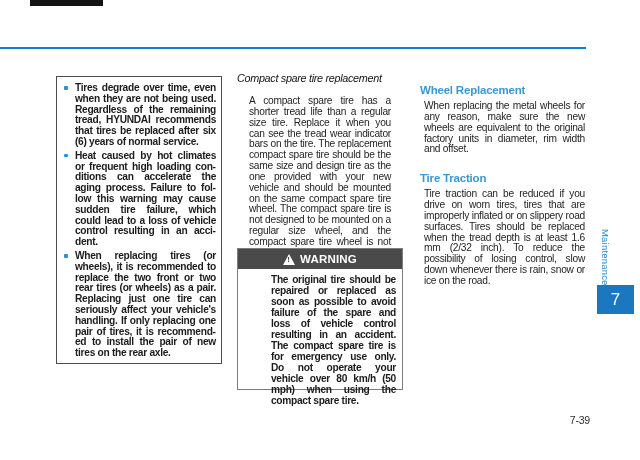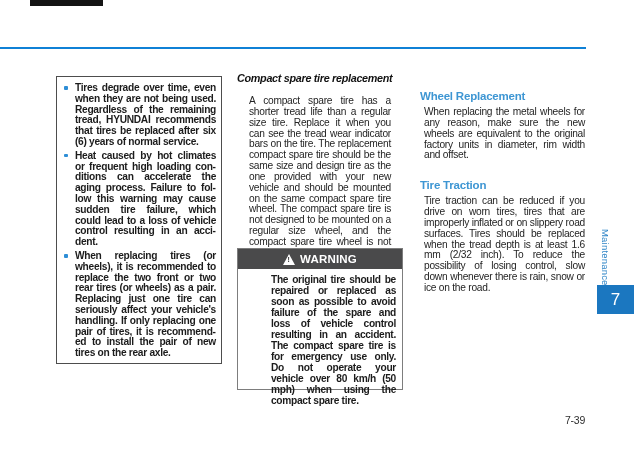--- a/index.html
+++ b/index.html
@@ -33,21 +33,21 @@
   }
   .bullet-dot{
     position:absolute;left:2px;top:3.2px;
     width:3.5px;height:3.5px;border-radius:1px;
     background:#2e8ed6;
   }
 
   
   .mid-col{position:absolute;left:237px;top:72px;width:166px;}
   .mid-heading{
-    font-size:10.8px;font-weight:bold;font-style:italic;
+    font-size:10.8px;font-weight:normal;font-style:italic;
     letter-spacing:-0.3px;color:#121212;margin:0 0 4px 0;
   }
   .mid-body{
     font-size:10.2px;line-height:10.85px;letter-spacing:-0.25px;
     text-align:justify;color:#242424;margin:12px;
   }
 
   
   .warning-box{
     position:absolute;left:237px;top:248px;width:166px;height:142px;
@@ -70,21 +70,21 @@
   .warning-body{
     padding:5px 6px 0 6px;
     font-size:10.2px;line-height:11px;letter-spacing:-0.3px;
     font-weight:bold;text-align:justify;color:#1c1c1c;margin-left:27px;
   }
 
   
   .right-col{position:absolute;left:420px;top:72px;width:165px;}
   .r-heading{
     font-size:11.5px;font-weight:bold;color:#3e96d3;
-    letter-spacing:-0.2px;margin:18px 0 5px 0;
+    letter-spacing:-0.2px;margin:12px 0 5px 0;
   }
   .r-body{
     font-size:10.2px;line-height:10.85px;letter-spacing:-0.25px;
     text-align:justify;color:#242424;margin:0 0 17px 4px;
   }
 
   
   .tab-label{
     position:absolute;left:600px;top:229px;
     writing-mode:vertical-rl;
@@ -94,21 +94,21 @@
   .tab-square{
     position:absolute;left:597px;top:285px;width:37px;height:29px;
     background:#1b77c0;color:#ffffff;
     display:flex;align-items:center;justify-content:center;
     font-size:17px;font-weight:500;
   }
 
   
   .page-number{
     position:absolute;left:560px;top:414px;width:30px;
-    font-size:10.5px;color:#2e2e2e;letter-spacing:-0.2px;text-align:center;
+    font-size:10.5px;color:#2e2e2e;letter-spacing:-0.2px;text-align:right;
   }
 </style>
 </head>
 <body>
 
 <div class="page">
 
   <div class="top-bar"></div>
   <div class="blue-rule"></div>
 

